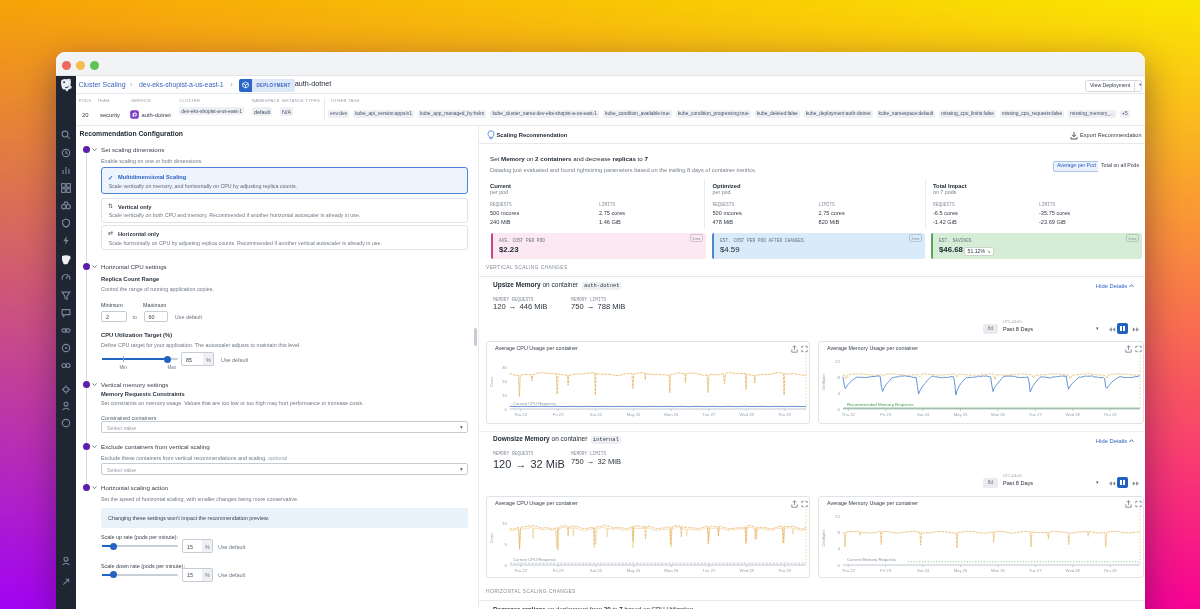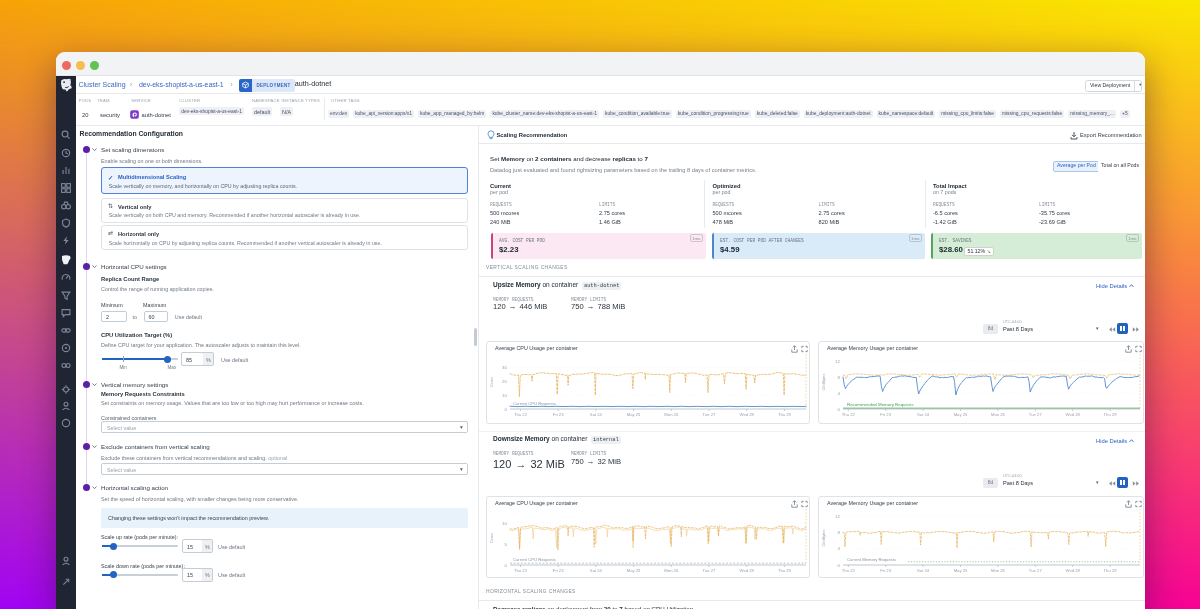--- a/index.html
+++ b/index.html
@@ -310,25 +310,25 @@
 <div class="ab" style="left:983px;top:158.2px;font-size:5.6px;color:#323c48">-35.75 cores</div>
 <div class="ab" style="left:983px;top:167.2px;font-size:5.6px;color:#323c48">-23.69 GiB</div>
 <div class="ab xsep" style="left:648px;top:128px;height:48px"></div>
 <div class="ab xsep" style="left:868.5px;top:128px;height:48px"></div>
 <div class="ab" style="left:435px;top:181px;width:215px;height:26px;background:#fce8f2;border-left:2px solid #c9447c;border-radius:2px"></div>
 <div class="ab" style="left:443px;top:185.7px;font-family:'Liberation Mono',monospace;font-size:4.5px;color:#6b7480">AVG. COST PER POD</div>
 <div class="ab" style="left:443px;top:193.6px;font-size:7.8px;font-weight:bold;color:#1b242e">$2.23</div>
 <div class="ab" style="left:633.5px;top:184.5px;font-size:4.4px;line-height:1"><span class="chip1mo">1mo</span></div>
 <div class="ab" style="left:656px;top:181px;width:213px;height:26px;background:#d9eaf8;border-left:2px solid #4e86c8;border-radius:2px"></div>
 <div class="ab" style="left:664px;top:185.7px;font-family:'Liberation Mono',monospace;font-size:4.5px;color:#6b7480">EST. COST PER POD AFTER CHANGES</div>
-<div class="ab" style="left:664px;top:193.6px;font-size:7.8px;font-weight:bold;color:#1b242e">$4.59</div>
+<div class="ab" style="left:664px;top:193.6px;font-size:7.8px;font-weight:normal;color:#1b242e">$4.59</div>
 <div class="ab" style="left:852.5px;top:184.5px;font-size:4.4px;line-height:1"><span class="chip1mo">1mo</span></div>
 <div class="ab" style="left:875px;top:181px;width:211px;height:26px;background:#d5edd6;border-left:2px solid #58a35e;border-radius:2px"></div>
 <div class="ab" style="left:883px;top:185.7px;font-family:'Liberation Mono',monospace;font-size:4.5px;color:#6b7480">EST. SAVINGS</div>
-<div class="ab" style="left:883px;top:193.6px;font-size:7.8px;font-weight:bold;color:#1b242e">$28.60</div>
+<div class="ab" style="left:883px;top:193.6px;font-size:7.8px;font-weight:bold;color:#1b242e">$46.68</div>
 <div class="ab" style="left:1069.5px;top:184.5px;font-size:4.4px;line-height:1"><span class="chip1mo">1mo</span></div>
 <div class="ab" style="left:908px;top:194.5px;font-size:5.2px;color:#2e3742;background:#fff;border:1px solid #ccd4cc;border-radius:2px;padding:1px 2.5px">51.12% <span style="color:#3f9e4f">↘</span></div>
 <div class="ab" style="left:430px;top:213px;font-size:4.9px;color:#818b96;letter-spacing:.4px">VERTICAL SCALING CHANGES</div>
 <div class="ab" style="left:423px;top:223.5px;width:666px;height:1px;background:#e7e9ed"></div>
 <div class="ab" style="left:437px;top:229.2px;font-size:6.5px;color:#222c37"><b>Upsize Memory</b> on container&nbsp; <span class="code">auth-dotnet</span></div>
 <div class="ab" style="left:1040px;top:231px;font-size:5.8px;color:#2f62c4">Hide Details <svg width="5" height="3.4" viewBox="0 0 5 3.4" style="display:inline-block;vertical-align:1px">
         <polyline points="0.5,2.9 2.5,0.7 4.5,2.9" fill="none" stroke="#2f62c4" stroke-width="0.9"></polyline>
       </svg></div>
 <div class="ab" style="left:437px;top:244.5px;font-family:'Liberation Mono',monospace;font-size:4.5px;color:#8a929e">MEMORY REQUESTS</div>
 <div class="ab" style="left:515px;top:244.5px;font-family:'Liberation Mono',monospace;font-size:4.5px;color:#8a929e">MEMORY LIMITS</div>

